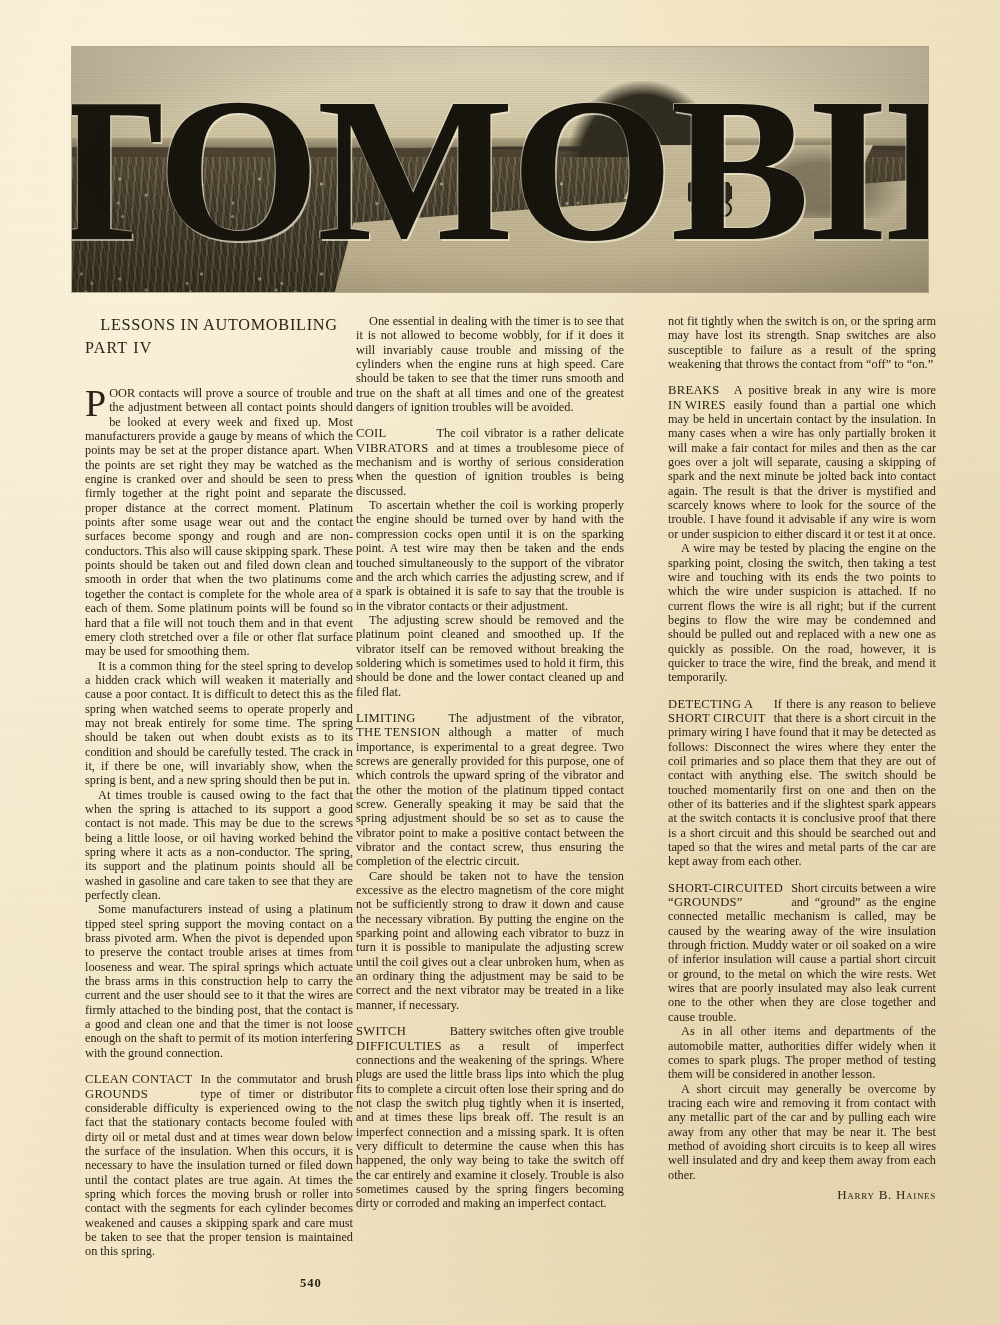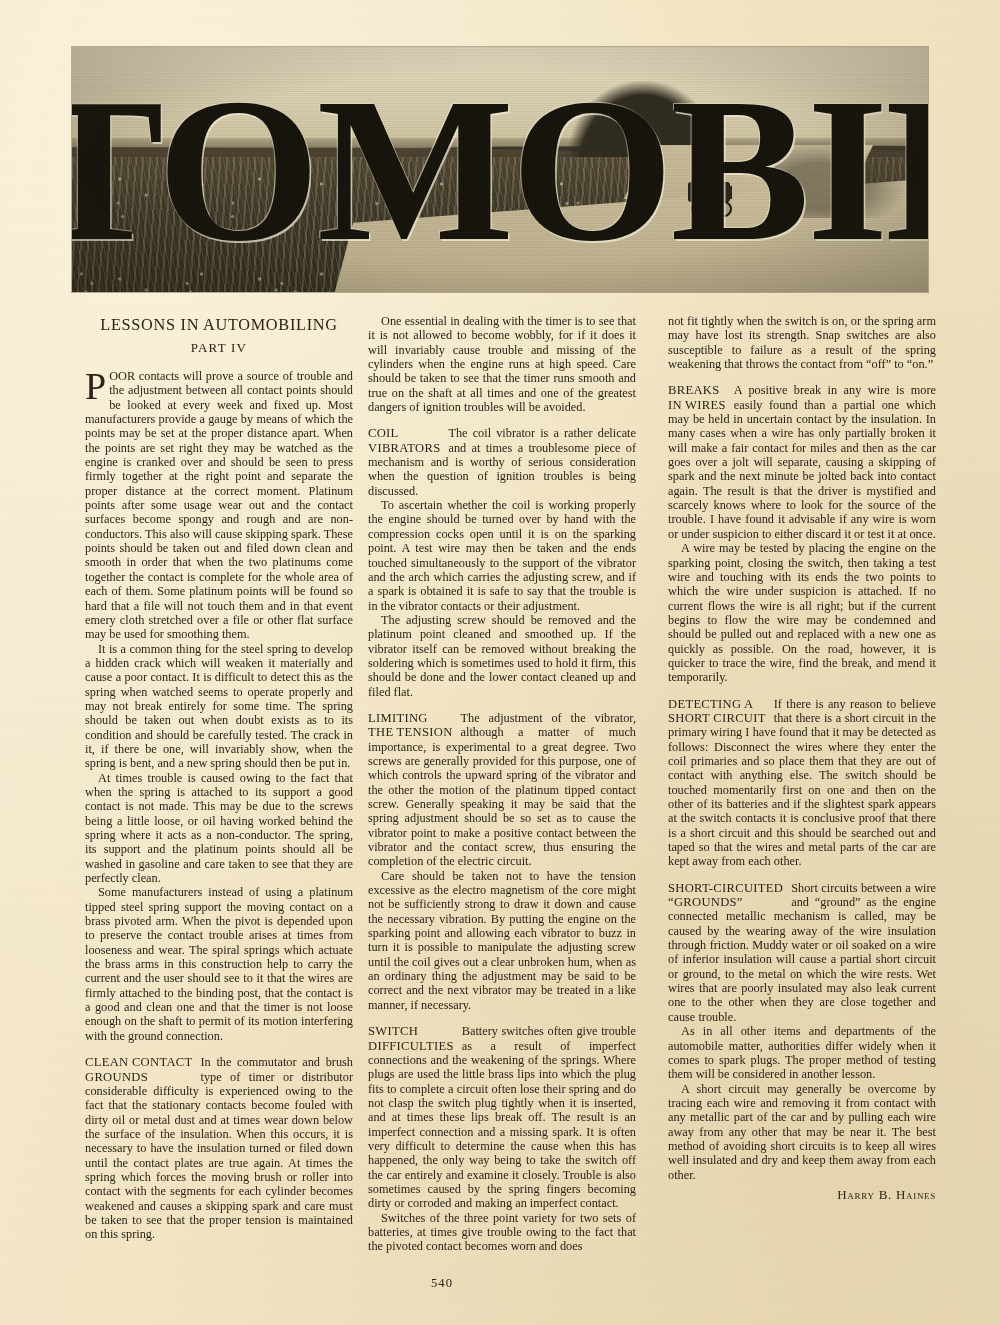--- a/index.html
+++ b/index.html
@@ -123,30 +123,30 @@
   .cols {
     position:absolute; left:68px; top:314px; width:868px; height:985px;
   }
   .col {
     position:absolute; top:0; width:268px; height:100%;
     font-size:12.3px; line-height:14.35px;
     text-align:justify; text-justify:inter-word;
     hyphens:manual;
   }
   .col-1 { left:17px; }
-  .col-2 { left:300px; }
+  .col-2 { left:288px; }
   .col-3 { left:600px; }
 
   .title {
     text-align:center; font-size:16.3px; letter-spacing:.7px;
     margin:0 0 3px; font-weight:400; line-height:21px;
   }
   .subtitle {
-    text-align:center; font-size:13px; letter-spacing:1.2px;
-    margin:0 0 11px; font-weight:400; line-height:20px;
+    font-size:16px; letter-spacing:1.2px;
+    margin:0 0 28px; font-weight:400; line-height:20px;
   }
   p { margin:0; text-indent:13px; }
   p.noind { text-indent:0; }
 
   .dropcap-p { text-indent:0; }
   .dropcap {
     float:left; font-size:38px; line-height:29px;
     padding:2px 2px 0 0; margin:1px 1px 0 0; font-weight:400;
   }
 
@@ -158,22 +158,22 @@
   }
   .sh span { display:block; white-space:nowrap; }
   .sh-block p { text-indent:0; }
   .clearfix::after { content:""; display:block; clear:both; }
 
   .byline {
     text-align:right; margin-top:6px; text-indent:0;
     font-variant:small-caps; letter-spacing:.7px; font-size:13px;
   }
   .folio {
-    position:absolute; left:308px; top:1276px; width:268px;
-    text-align:center; font-size:12.6px; letter-spacing:1px;
+    position:absolute; left:300px; top:1276px; width:268px;
+    text-align:left; font-size:12.6px; letter-spacing:1px;font-weight:bold;
   }
 </style>
 </head>
 <body>
 
 <div class="page">
 
   <div class="masthead">
     <div class="sky"></div>
     <div class="treeline"></div>
@@ -236,21 +236,20 @@
       </div>
       <p>Care should be taken not to have the tension excessive as the electro magnetism of the core might not be sufficiently strong to draw it down and cause the necessary vibration. By putting the engine on the sparking point and allowing each vibrator to buzz in turn it is possible to manipulate the adjusting screw until the coil gives out a clear unbroken hum, when as an ordinary thing the adjustment may be said to be correct and the next vibrator may be treated in a like manner, if necessary.</p>
 
       <div class="sh-block clearfix">
         <div class="sh">
           <span>SWITCH</span>
           <span>DIFFICULTIES</span>
         </div>
         <p>Battery switches often give trouble as a result of imperfect connections and the weakening of the springs. Where plugs are used the little brass lips into which the plug fits to complete a circuit often lose their spring and do not clasp the switch plug tightly when it is inserted, and at times these lips break off. The result is an imperfect connection and a missing spark. It is often very difficult to determine the cause when this has happened, the only way being to take the switch off the car entirely and examine it closely. Trouble is also sometimes caused by the spring fingers becoming dirty or corroded and making an imperfect contact.</p>
       </div>
-      <p>Switches of the three point variety for two sets of batteries, at times give trouble owing to the fact that the pivoted contact becomes worn and does</p>
     </div>
 
     <div class="col col-3">
       <p class="noind">not fit tightly when the switch is on, or the spring arm may have lost its strength. Snap switches are also susceptible to failure as a result of the spring weakening that throws the contact from “off” to “on.”</p>
 
       <div class="sh-block clearfix">
         <div class="sh">
           <span>BREAKS</span>
           <span>IN WIRES</span>
         </div>

